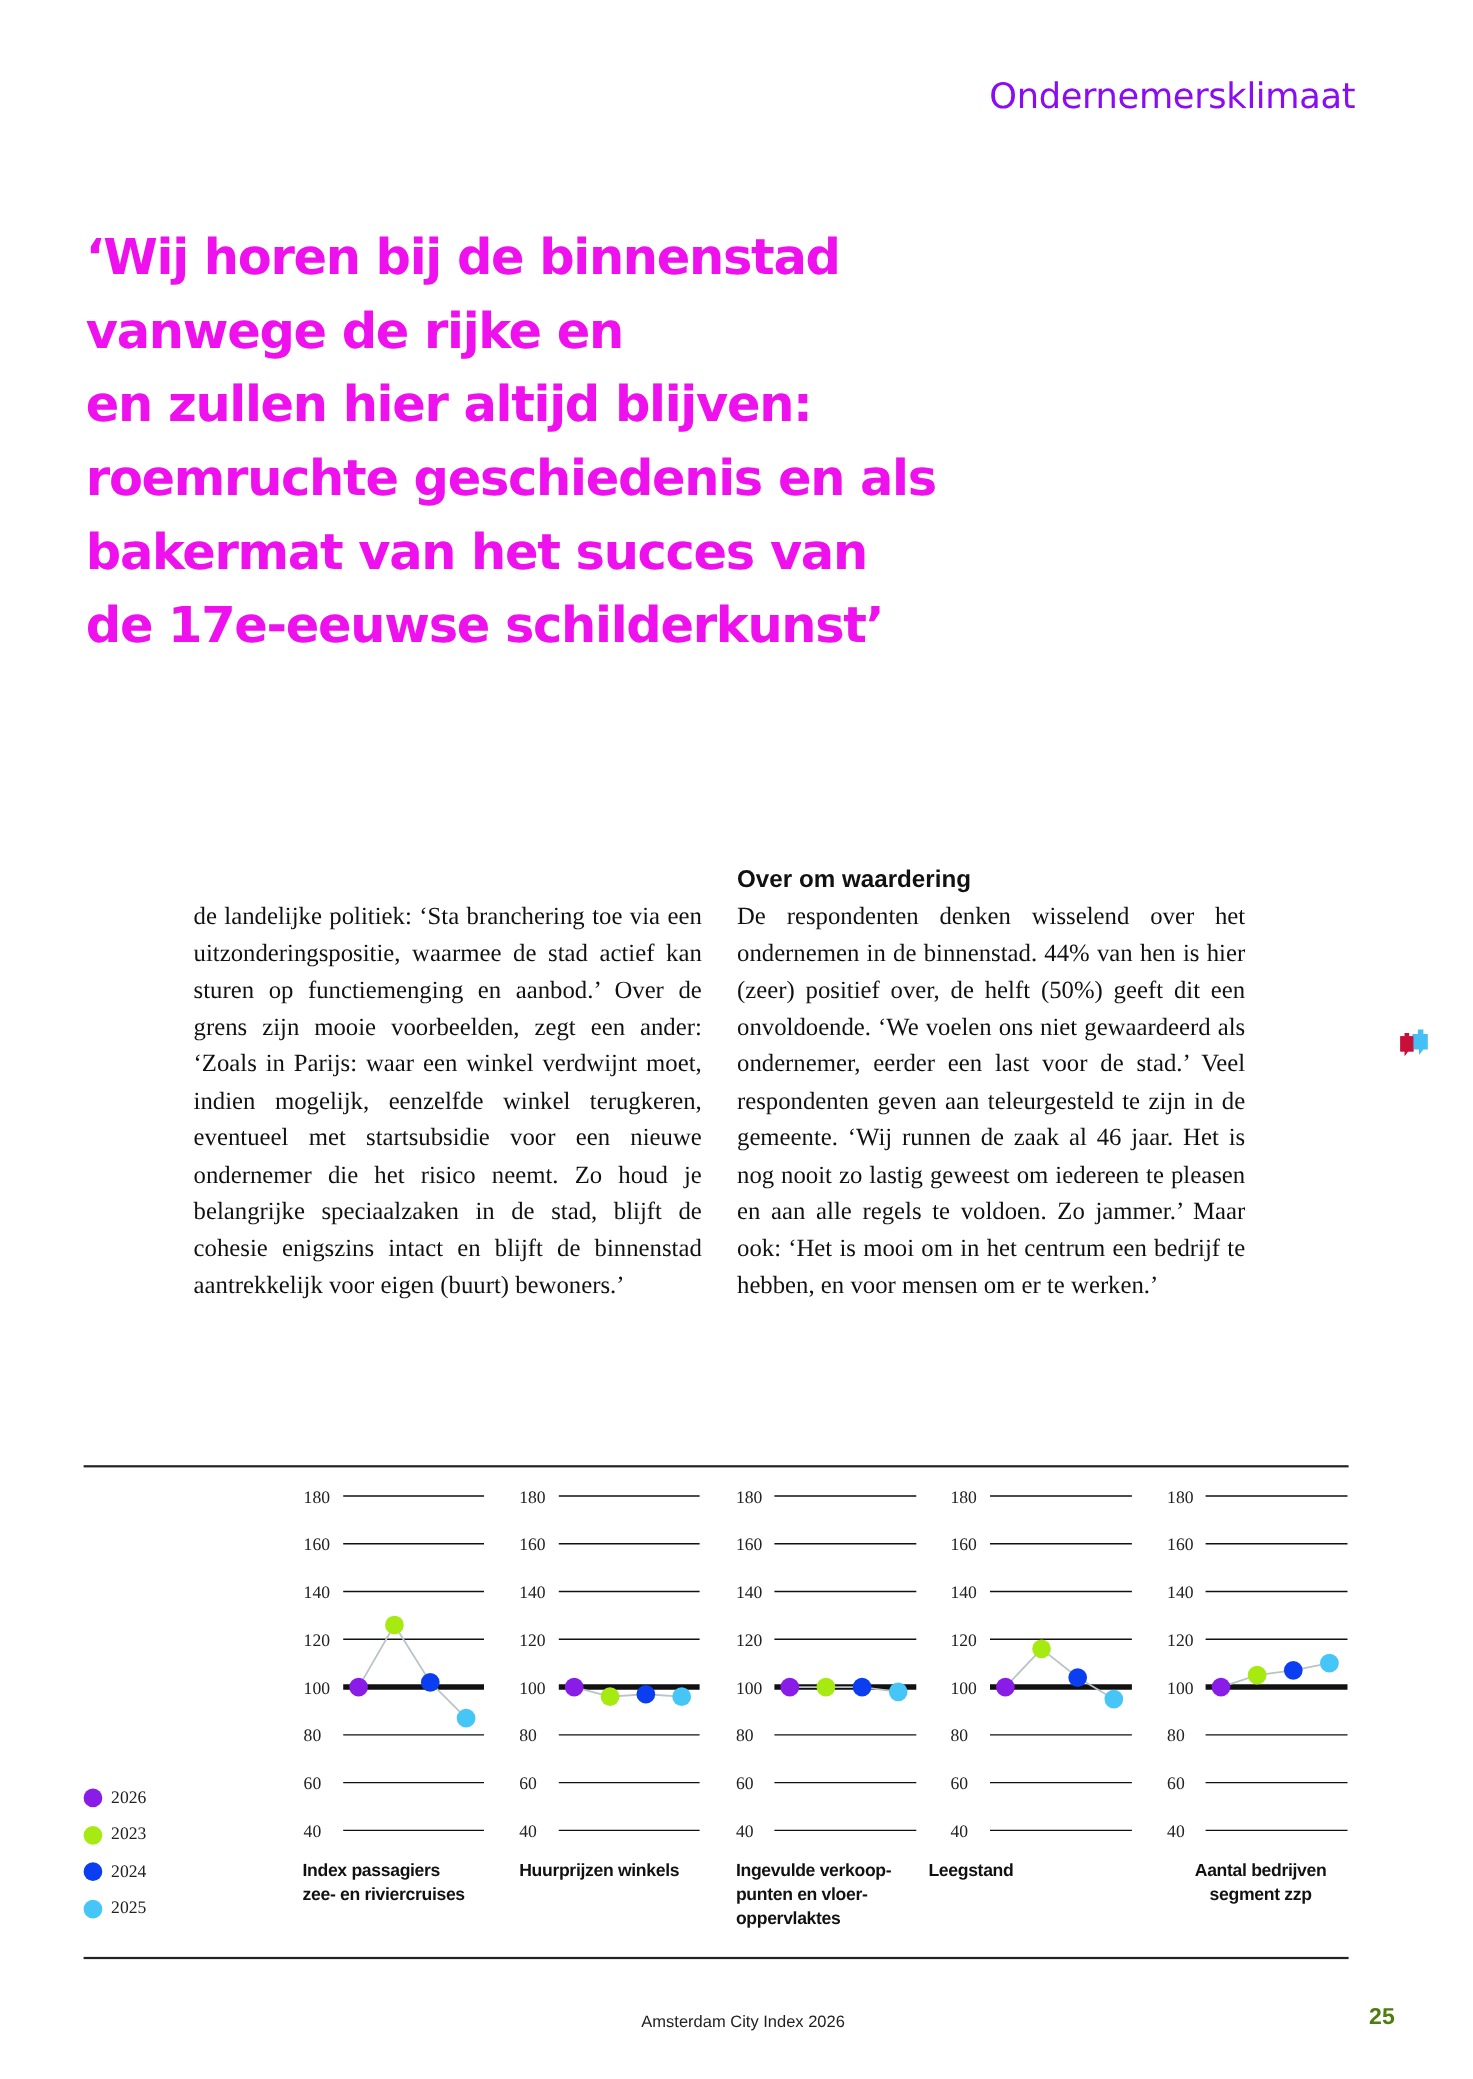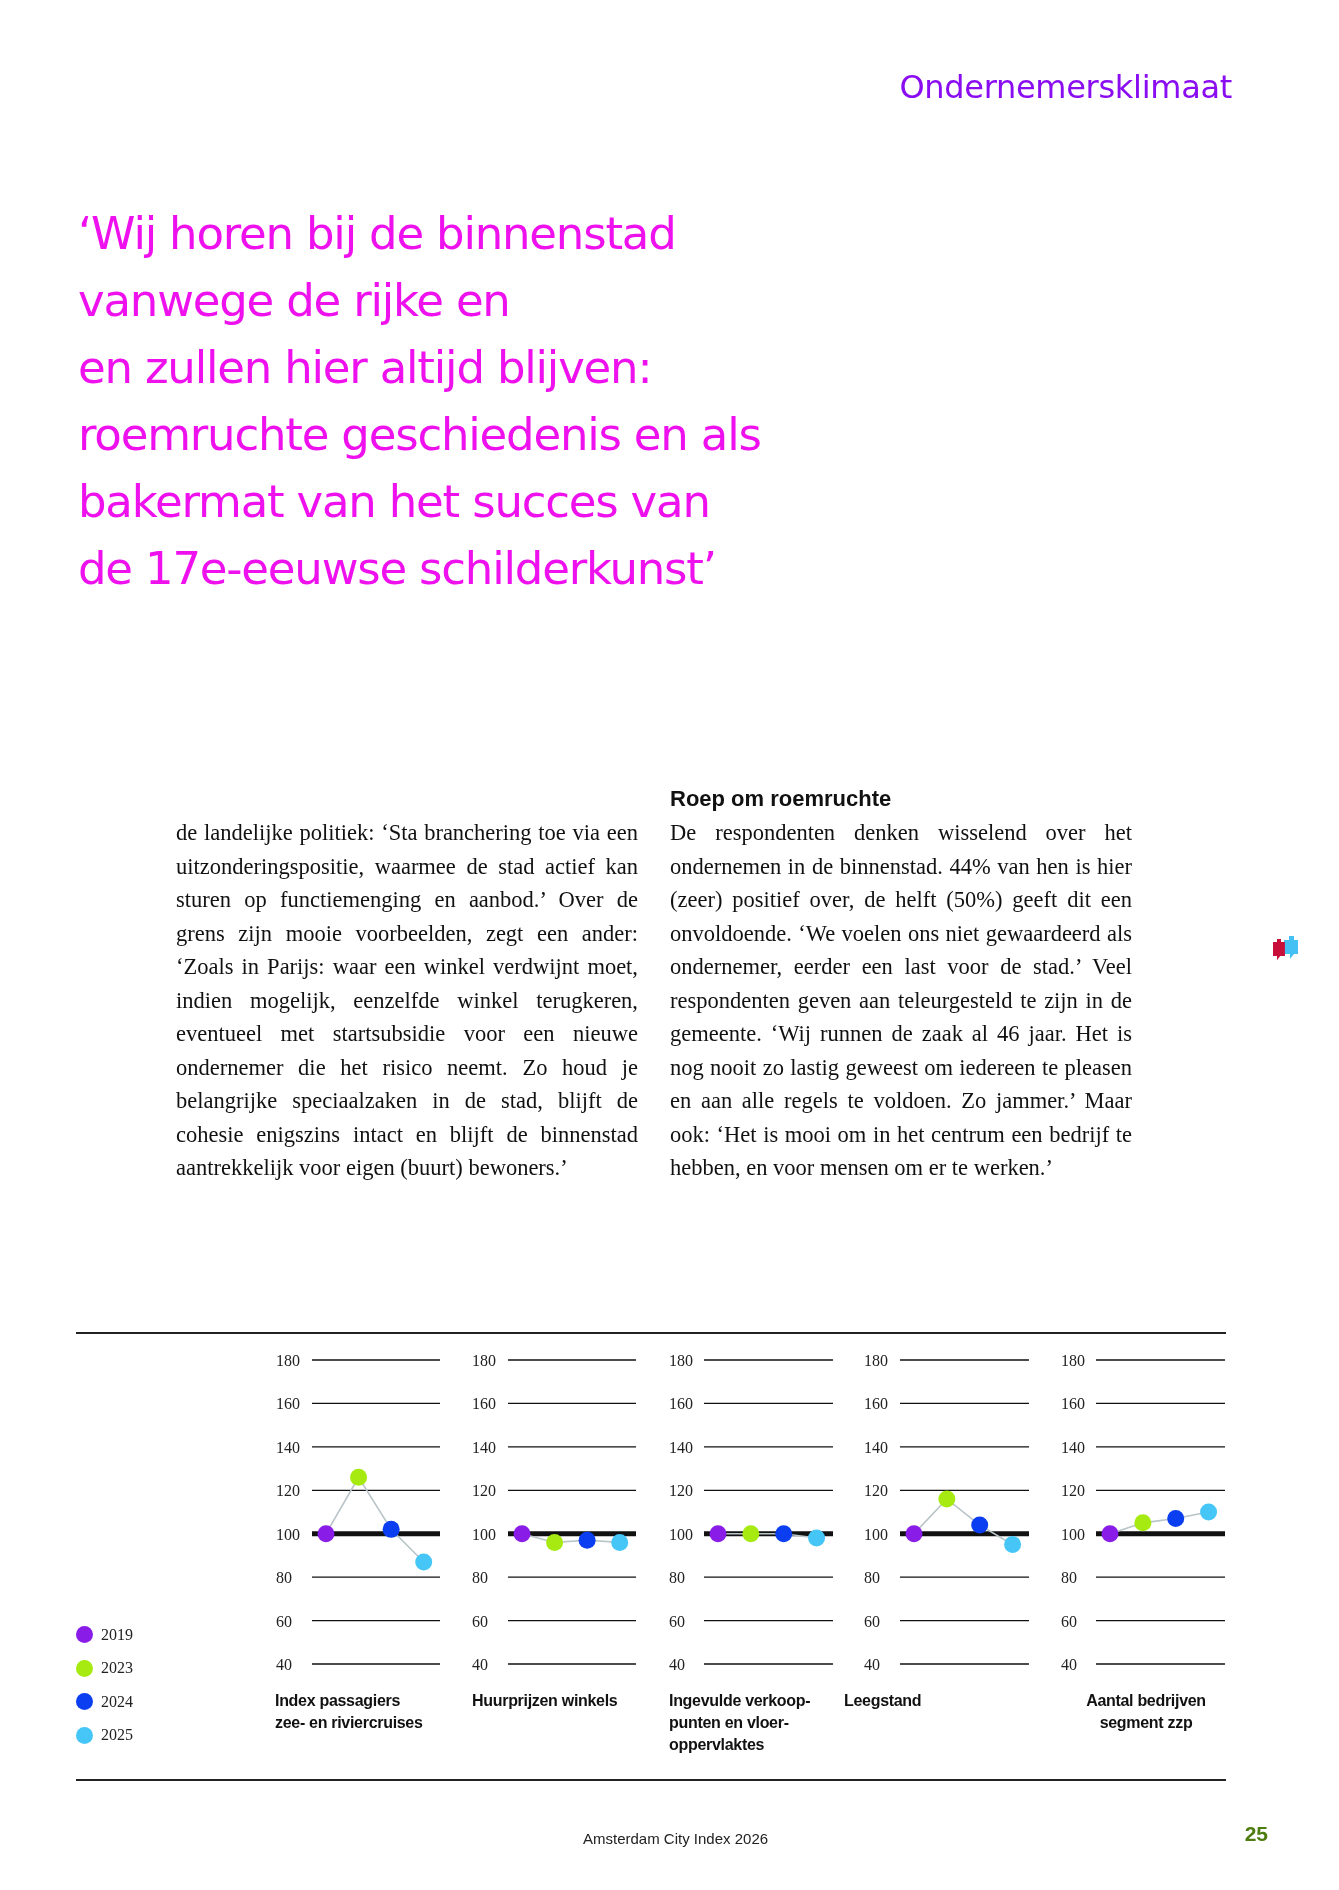--- a/index.html
+++ b/index.html
@@ -1,19 +1,19 @@
 <!DOCTYPE html>
 <html><head>
 <meta charset="utf-8">
 <style>
   html, body { margin:0; padding:0; background:#fff; }
   body { width:1339px; height:1890px; position:relative; overflow:hidden; font-family:"DejaVu Sans", sans-serif; color:#1a1a1a; }
   .section-title { position:absolute; top:68px; right:107px; font-size:32px; color:#8a0cf0; font-family:"DejaVu Sans", sans-serif; letter-spacing:-0.3px; }
   .quote { position:absolute; left:78px; top:200px; width:760px; font-size:45px; line-height:67px; color:#ee11ee; font-family:"DejaVu Sans", sans-serif; letter-spacing:-1.2px; margin:0; font-weight:normal; }
-  .quote div { white-space:nowrap; }
+  .quote div { white-space:nowrap;font-weight:bold; }
   .col { position:absolute; font-family:"Liberation Serif", serif; font-size:22.5px; line-height:33.5px; text-align:justify; color:#111; }
   .col-left { left:176px; top:816px; width:462px; }
   .col-right { left:670px; top:782px; width:462px; }
   .col-right h3 { margin:0; font-family:"Liberation Sans", sans-serif; font-weight:bold; font-size:22px; line-height:34px; text-align:left; }
   .col p { margin:0; }
   .tab-icon { position:absolute; left:1264px; top:930px; width:40px; height:40px; }
   .rule { position:absolute; left:76px; width:1150px; height:1.5px; background:#222; }
   svg.charts { position:absolute; left:0; top:0; }
   .legend { position:absolute; left:76px; top:1618px; }
   .legend-item { display:flex; align-items:center; height:33.5px; }
@@ -35,21 +35,21 @@
   <div>roemruchte geschiedenis en als</div>
   <div>bakermat van het succes van</div>
   <div>de 17e-eeuwse schilderkunst’</div>
 </div>
 
 <div class="col col-left">
   <p>de landelijke politiek: ‘Sta branchering toe via een uitzonderingspositie, waarmee de stad actief kan sturen op functiemenging en aanbod.’ Over de grens zijn mooie voorbeelden, zegt een ander: ‘Zoals in Parijs: waar een winkel verdwijnt moet, indien mogelijk, eenzelfde winkel terugkeren, eventueel met startsubsidie voor een nieuwe ondernemer die het risico neemt. Zo houd je belangrijke speciaalzaken in de stad, blijft de cohesie enigszins intact en blijft de binnenstad aantrekkelijk voor eigen (buurt) bewoners.’</p>
 </div>
 
 <div class="col col-right">
-  <h3>Roep om roemruchte</h3>
+  <h3>Over om waardering</h3>
   <p>De respondenten denken wisselend over het ondernemen in de binnenstad. 44% van hen is hier (zeer) positief over, de helft (50%) geeft dit een onvoldoende. ‘We voelen ons niet gewaardeerd als ondernemer, eerder een last voor de stad.’ Veel respondenten geven aan teleurgesteld te zijn in de gemeente. ‘Wij runnen de zaak al 46 jaar. Het is nog nooit zo lastig geweest om iedereen te pleasen en aan alle regels te voldoen. Zo jammer.’ Maar ook: ‘Het is mooi om in het centrum een bedrijf te hebben, en voor mensen om er te werken.’</p>
 </div>
 
 <svg class="tab-icon" viewBox="0 0 40 40">
   <path d="M9 12 h4 v-3 h4 v3 h4 v14 h-5 l-3 4 v-4 h-4 z" fill="#c8103a"></path>
   <path d="M20 10 h5 v-4 h5 v4 h4 v14 h-4 l-4 5 v-5 h-6 z" fill="#45c0f5"></path>
   <path d="M9 12 h4 v-3 h4 v3 h4 v14 h-5 l-3 4 v-4 h-4 z" fill="#c8103a" opacity="0.9"></path>
 </svg>
 
 <div class="rule" style="top:1332px;"></div>
@@ -159,21 +159,21 @@
     <polyline points="1110,1533.7142857142858 1142.857142857143,1522.857142857143 1175.7142857142858,1518.5142857142857 1208.5714285714284,1512" fill="none" stroke="#b8c4c8" stroke-width="1.6"></polyline>
     <circle cx="1110" cy="1533.7142857142858" r="8.5" fill="#8a1ce8"></circle>
     <circle cx="1142.857142857143" cy="1522.857142857143" r="8.5" fill="#a6ea12"></circle>
     <circle cx="1175.7142857142858" cy="1518.5142857142857" r="8.5" fill="#0a3ef0"></circle>
     <circle cx="1208.5714285714284" cy="1512" r="8.5" fill="#45c6f7"></circle>
   </svg>
 
 <div class="legend">
   <div class="legend-item">
     <span class="legend-dot" style="background:#8a1ce8"></span>
-    <span class="legend-label">2019</span>
+    <span class="legend-label">2026</span>
   </div>
   <div class="legend-item">
     <span class="legend-dot" style="background:#a6ea12"></span>
     <span class="legend-label">2023</span>
   </div>
   <div class="legend-item">
     <span class="legend-dot" style="background:#0a3ef0"></span>
     <span class="legend-label">2024</span>
   </div>
   <div class="legend-item">

